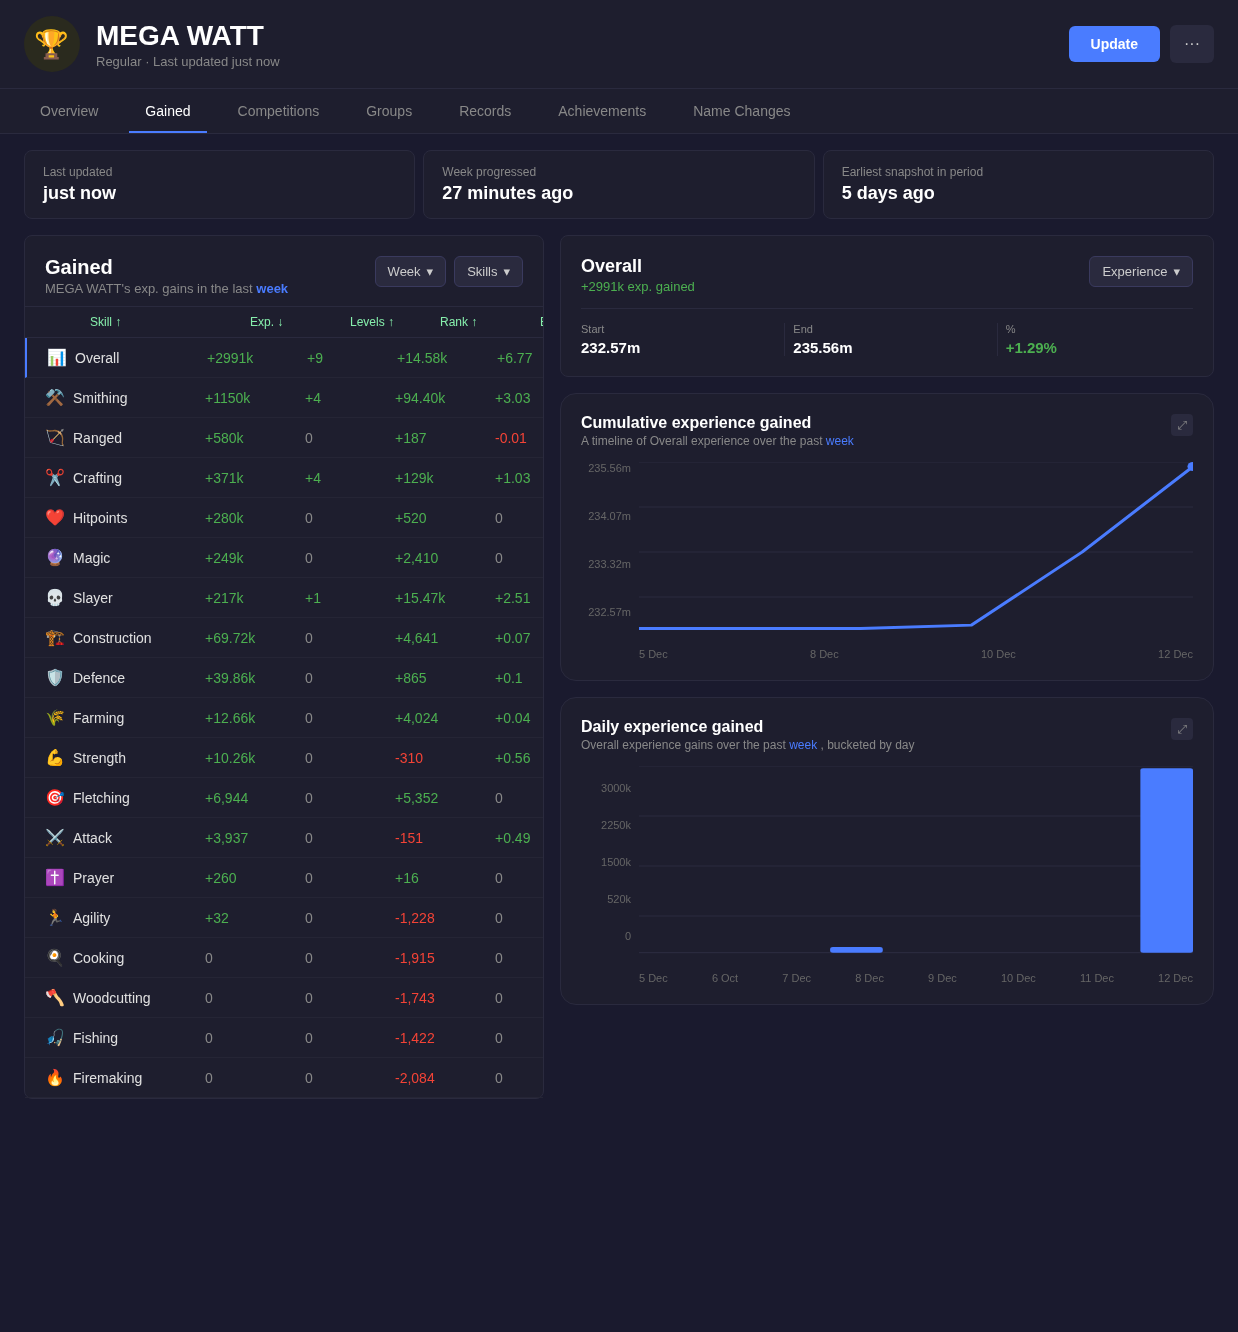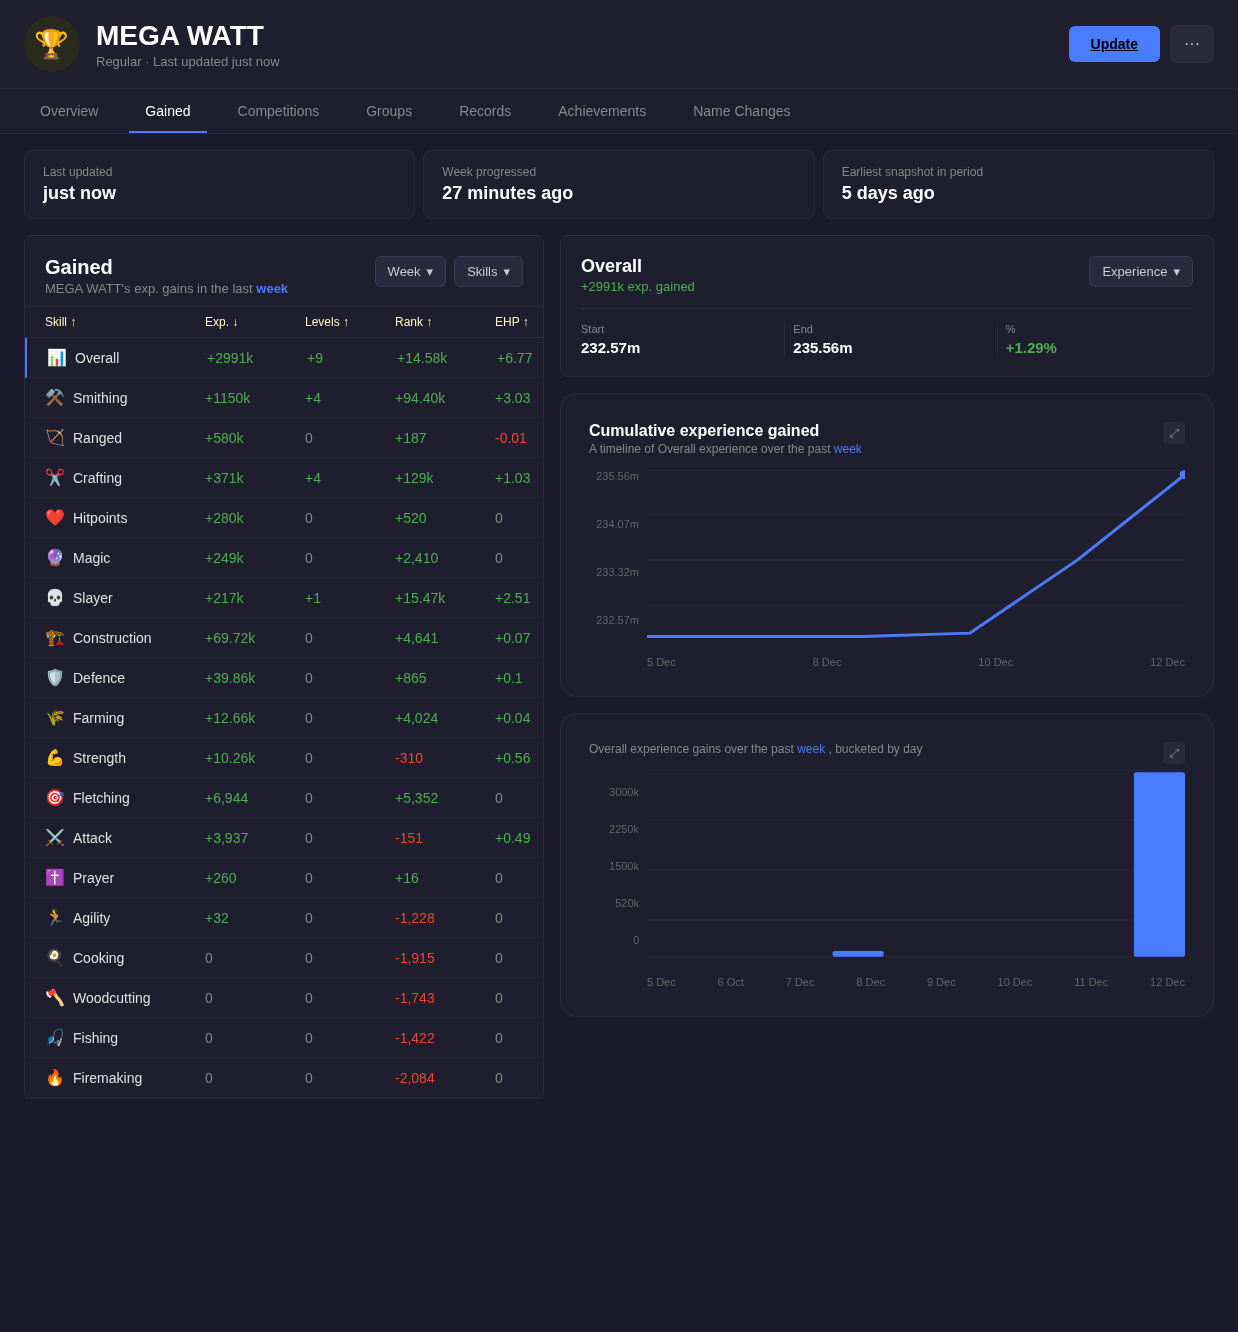--- a/index.html
+++ b/index.html
@@ -43,28 +43,27 @@
       font-size: 13px;
       margin-top: 2px;
     }
     .header-actions {
       display: flex;
       align-items: center;
       gap: 10px;
     }
     .update-btn {
       background: #4a7cff;
-      color: #000000;
+      color: #ffffff;
       border: none;
       padding: 10px 22px;
       border-radius: 6px;
       font-size: 14px;
       font-weight: 600;
       cursor: pointer;
-      text-decoration: underline;
     }
     .more-btn {
       background: #2a2a3e;
       color: #ccc;
       border: none;
       padding: 10px 14px;
       border-radius: 6px;
       font-size: 16px;
       cursor: pointer;
     }
@@ -171,23 +170,24 @@
       overflow: hidden;
     }
     .table-header {
       display: grid;
       grid-template-columns: 160px 100px 90px 100px 80px;
       padding: 8px 20px;
       border-top: 1px solid #2a2a3e;
       border-bottom: 1px solid #2a2a3e;
     }
     .table-header span {
-      color: #fef9c3;
+      color: #86efac;
       font-size: 12px;
       cursor: pointer;
+      margin-left: 45px;
     }
     .table-row {
       display: grid;
       grid-template-columns: 160px 100px 90px 100px 80px;
       padding: 10px 20px;
       border-bottom: 1px solid #252535;
       align-items: center;
     }
     .table-row.overall {
       border-left: 2px solid #4a7cff;
@@ -255,21 +255,21 @@
     .overall-stat .s-value {
       color: #ffffff;
       font-size: 15px;
       font-weight: 600;
     }
     .overall-stat .s-value.green { color: #4caf50; }
     .chart-card {
       background: #1e1e2e;
       border: 1px solid #2a2a3e;
       border-radius: 16px;
-      padding: 28px;
+      padding: 20px;
     }
     .chart-title {
       font-size: 16px;
       font-weight: 700;
       color: #ffffff;
       margin-bottom: 2px;
     }
     .chart-subtitle {
       color: #888;
       font-size: 12px;
@@ -710,20 +710,21 @@
       <div class="chart-labels-x">
         <span>5 Dec</span>
         <span>8 Dec</span>
         <span>10 Dec</span>
         <span>12 Dec</span>
       </div>
     </div>
 
     <div class="chart-card">
       <div style="position:relative;">
+        <div class="chart-title">Daily experience gained</div>
         <div class="chart-subtitle">
           <span>Overall experience gains over the past</span>
           <span class="highlight">week</span>
           <span>, bucketed by day</span>
         </div>
         <button class="expand-btn">⤢</button>
       </div>
       <div class="bar-chart-area">
         <div class="bar-labels-y">
           <span>3000k</span>

